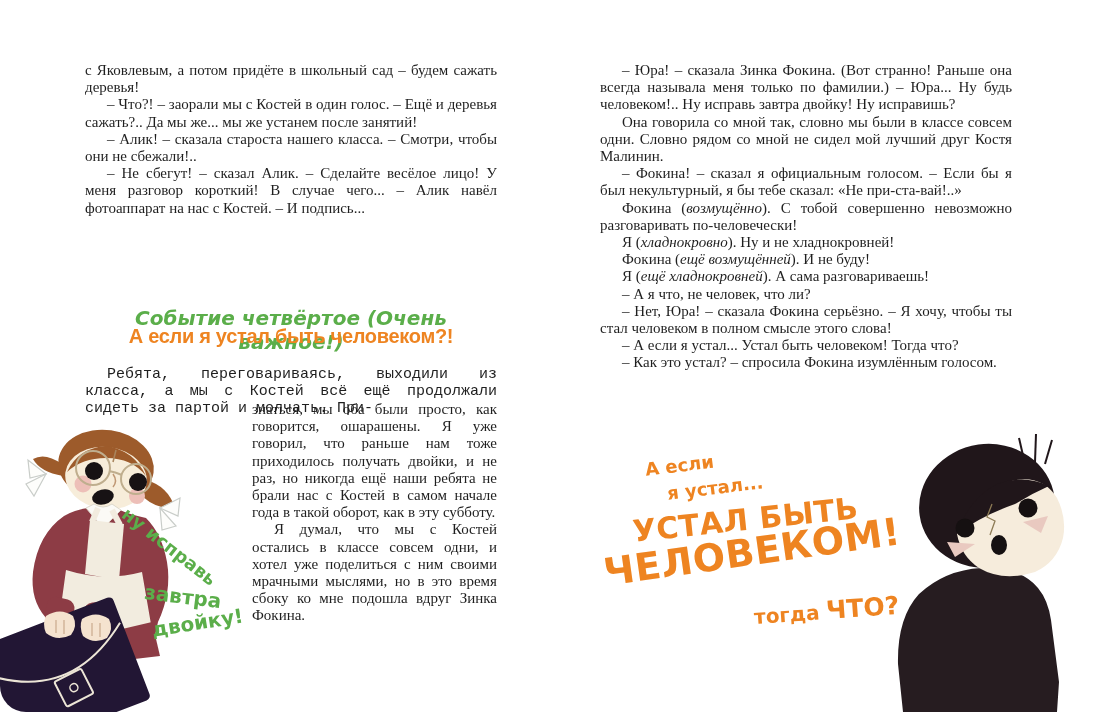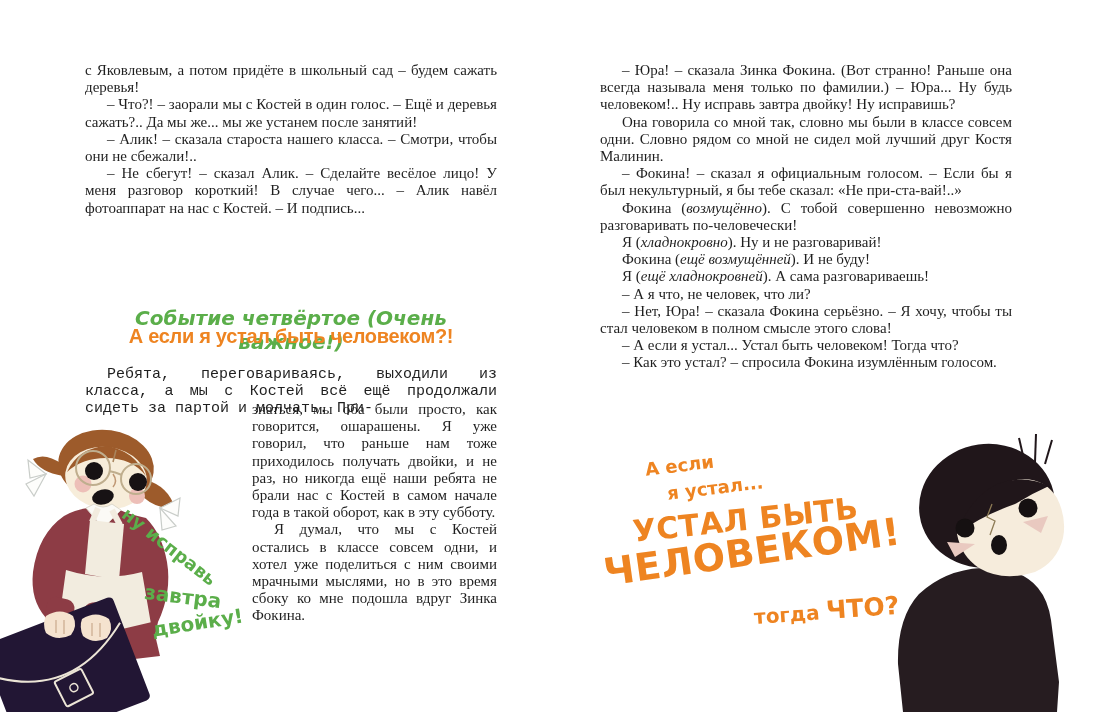--- a/index.html
+++ b/index.html
@@ -1,19 +1,20 @@
 <!DOCTYPE html>
 <html lang="ru"><head>
 <meta charset="utf-8">
 <style>
   html,body { margin:0; padding:0; background:#ffffff; }
   .spread {
     position:relative; width:1100px; height:712px; overflow:hidden;
     background:#ffffff; color:#1f1f1f;
     font-family:"Liberation Serif", serif;
+    border-radius:26px;
   }
   
   .textcol {
     position:absolute; width:412px;
     font-size:15px; line-height:17.2px;
     text-align:justify; hyphens:auto; -webkit-hyphens:auto;
   }
   .textcol p { margin:0; text-indent:22px; }
   .textcol p em { font-style:italic; }
   .no-first-indent p:first-child { text-indent:0; }
@@ -165,21 +166,21 @@
     <span id="speech-2" class="speech">завтра</span>
     <span id="speech-3" class="speech">двойку!</span>
   </section>
 
   <section>
     <div id="right-col" class="textcol">
         <p><span>– Юра! – сказала Зинка Фокина. (Вот странно! Раньше она всегда называла меня только по фамилии.) – Юра... Ну будь человеком!.. Ну исправь завтра двойку! Ну исправишь?</span></p>
         <p><span>Она говорила со мной так, словно мы были в классе совсем одни. Словно рядом со мной не сидел мой лучший друг Костя Малинин.</span></p>
         <p><span>– Фокина! – сказал я официальным голосом. – Если бы я был некультурный, я бы тебе сказал: «Не при-ста-вай!..»</span></p>
         <p><span>Фокина (</span><em>возмущённо</em><span>). С тобой совершенно невозможно разговаривать по-человечески!</span></p>
-        <p><span>Я (</span><em>хладнокровно</em><span>). Ну и не разговаривай!</span></p>
+        <p><span>Я (</span><em>хладнокровно</em><span>). Ну и не хладнокровней!</span></p>
         <p><span>Фокина (</span><em>ещё возмущённей</em><span>). И не буду!</span></p>
         <p><span>Я (</span><em>ещё хладнокровней</em><span>). А сама разговариваешь!</span></p>
         <p><span>– А я что, не человек, что ли?</span></p>
         <p><span>– Нет, Юра! – сказала Фокина серьёзно. – Я хочу, чтобы ты стал человеком в полном смысле этого слова!</span></p>
         <p><span>– А если я устал... Устал быть человеком! Тогда что?</span></p>
         <p><span>– Как это устал? – спросила Фокина изумлённым голосом.</span></p>
       </div>
 
     <span id="decor-1" class="decor">А если</span>
     <span id="decor-2" class="decor">я устал...</span>

